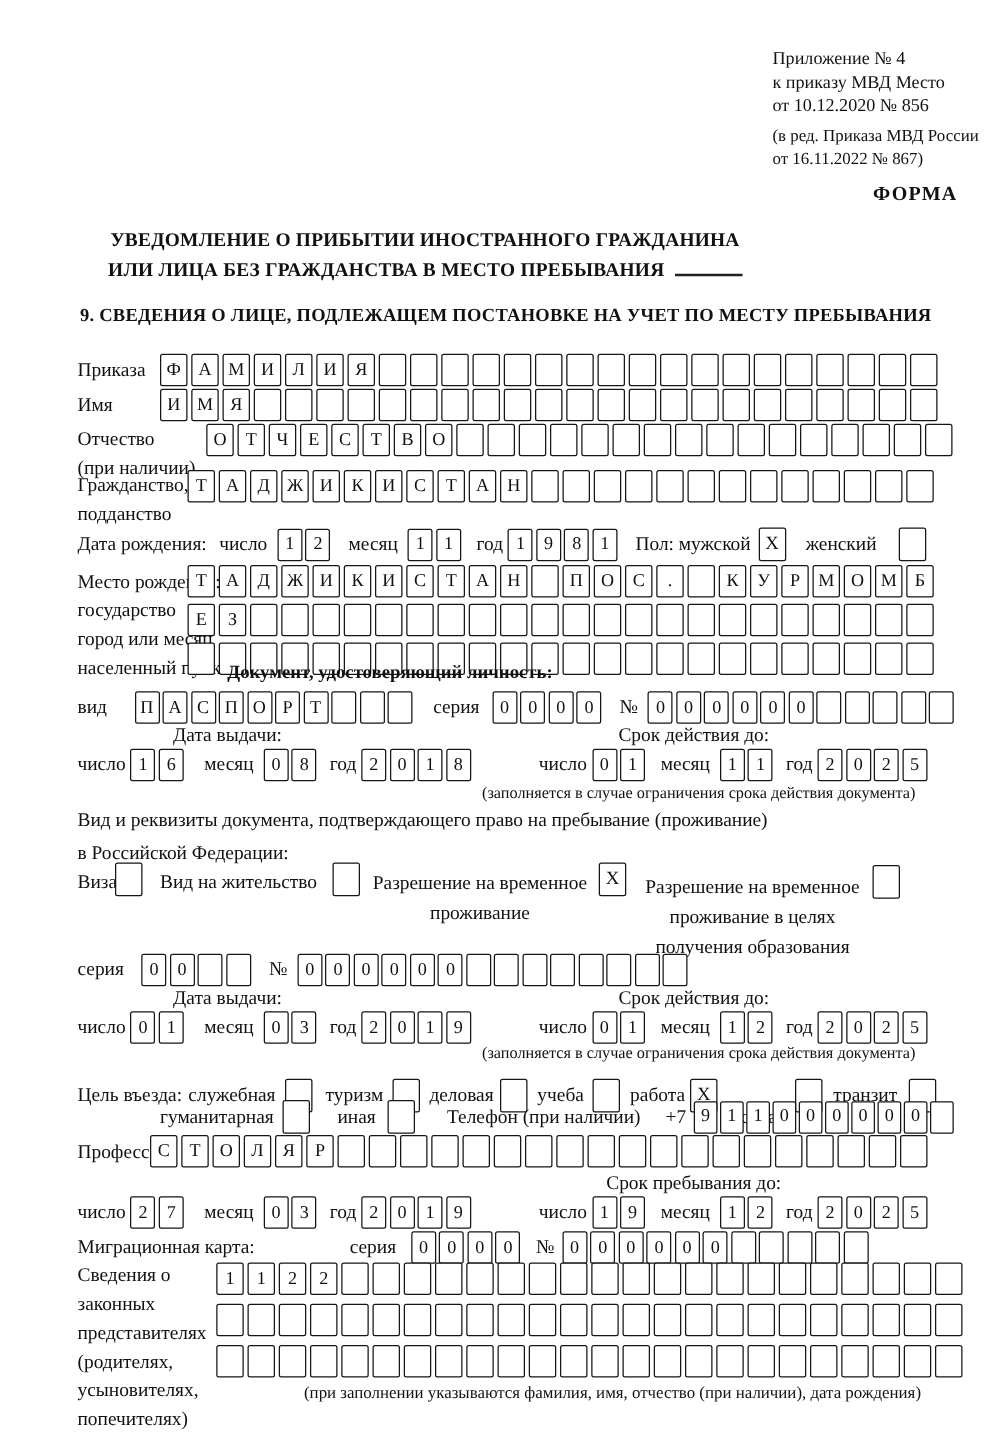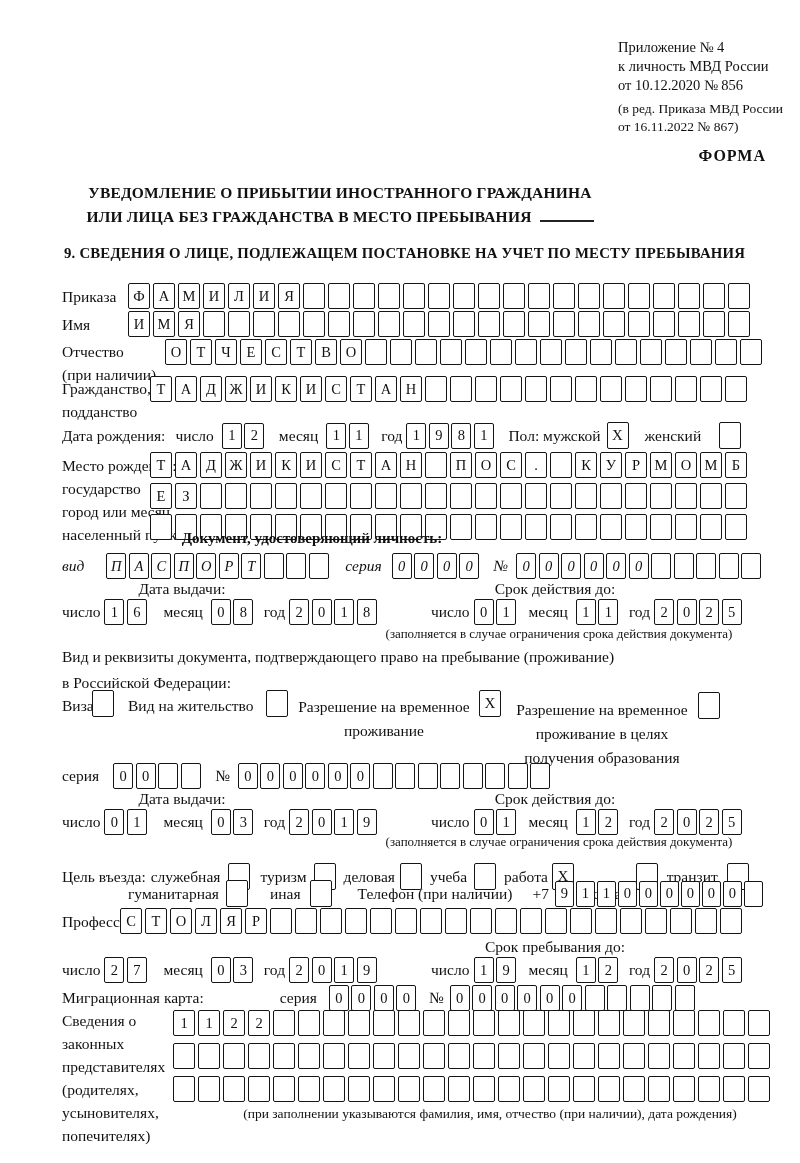--- a/index.html
+++ b/index.html
@@ -40,21 +40,21 @@
   .note { font-size: 13px; }
   .stack24 { line-height: 24px; }
 </style>
 </head>
 <body>
 
 <div class="page">
 
   <div class="abs meta" style="top:38px;left:618px;">
     <div>Приложение № 4</div>
-    <div>к личность МВД России</div>
+    <div>к приказу МВД Место</div>
     <div>от 10.12.2020 № 856</div>
     <div class="meta2">
       <div>(в ред. Приказа МВД России</div>
       <div>от 16.11.2022 № 867)</div>
     </div>
   </div>
   <div class="abs b right" style="top:147px;left:620px;width:146px;font-size:16px;letter-spacing:1px;">ФОРМА</div>
 
   <div class="abs title center" style="top:181px;left:0;width:680px;">
     <div>УВЕДОМЛЕНИЕ О ПРИБЫТИИ ИНОСТРАННОГО ГРАЖДАНИНА</div>
@@ -281,21 +281,21 @@
       <div class="cell"></div>
       <div class="cell"></div>
       <div class="cell"></div>
       <div class="cell"></div>
       <div class="cell"></div>
       <div class="cell"></div>
       <div class="cell"></div>
     </div>
 
   <div class="abs b center" style="top:530px;left:62px;width:500px;font-size:15px;">Документ, удостоверяющий личность:</div>
-  <div class="frow" style="top:553px;left:62px;font-style:italic;">
+  <div class="frow" style="top:553px;left:62px;">
     <span class="lbl">вид</span>
     <div class="cells-in cells sm" style="position:static;margin-left:22px;">
         <div class="cell">П</div>
         <div class="cell">А</div>
         <div class="cell">С</div>
         <div class="cell">П</div>
         <div class="cell">О</div>
         <div class="cell">Р</div>
         <div class="cell">Т</div>
         <div class="cell"></div>

